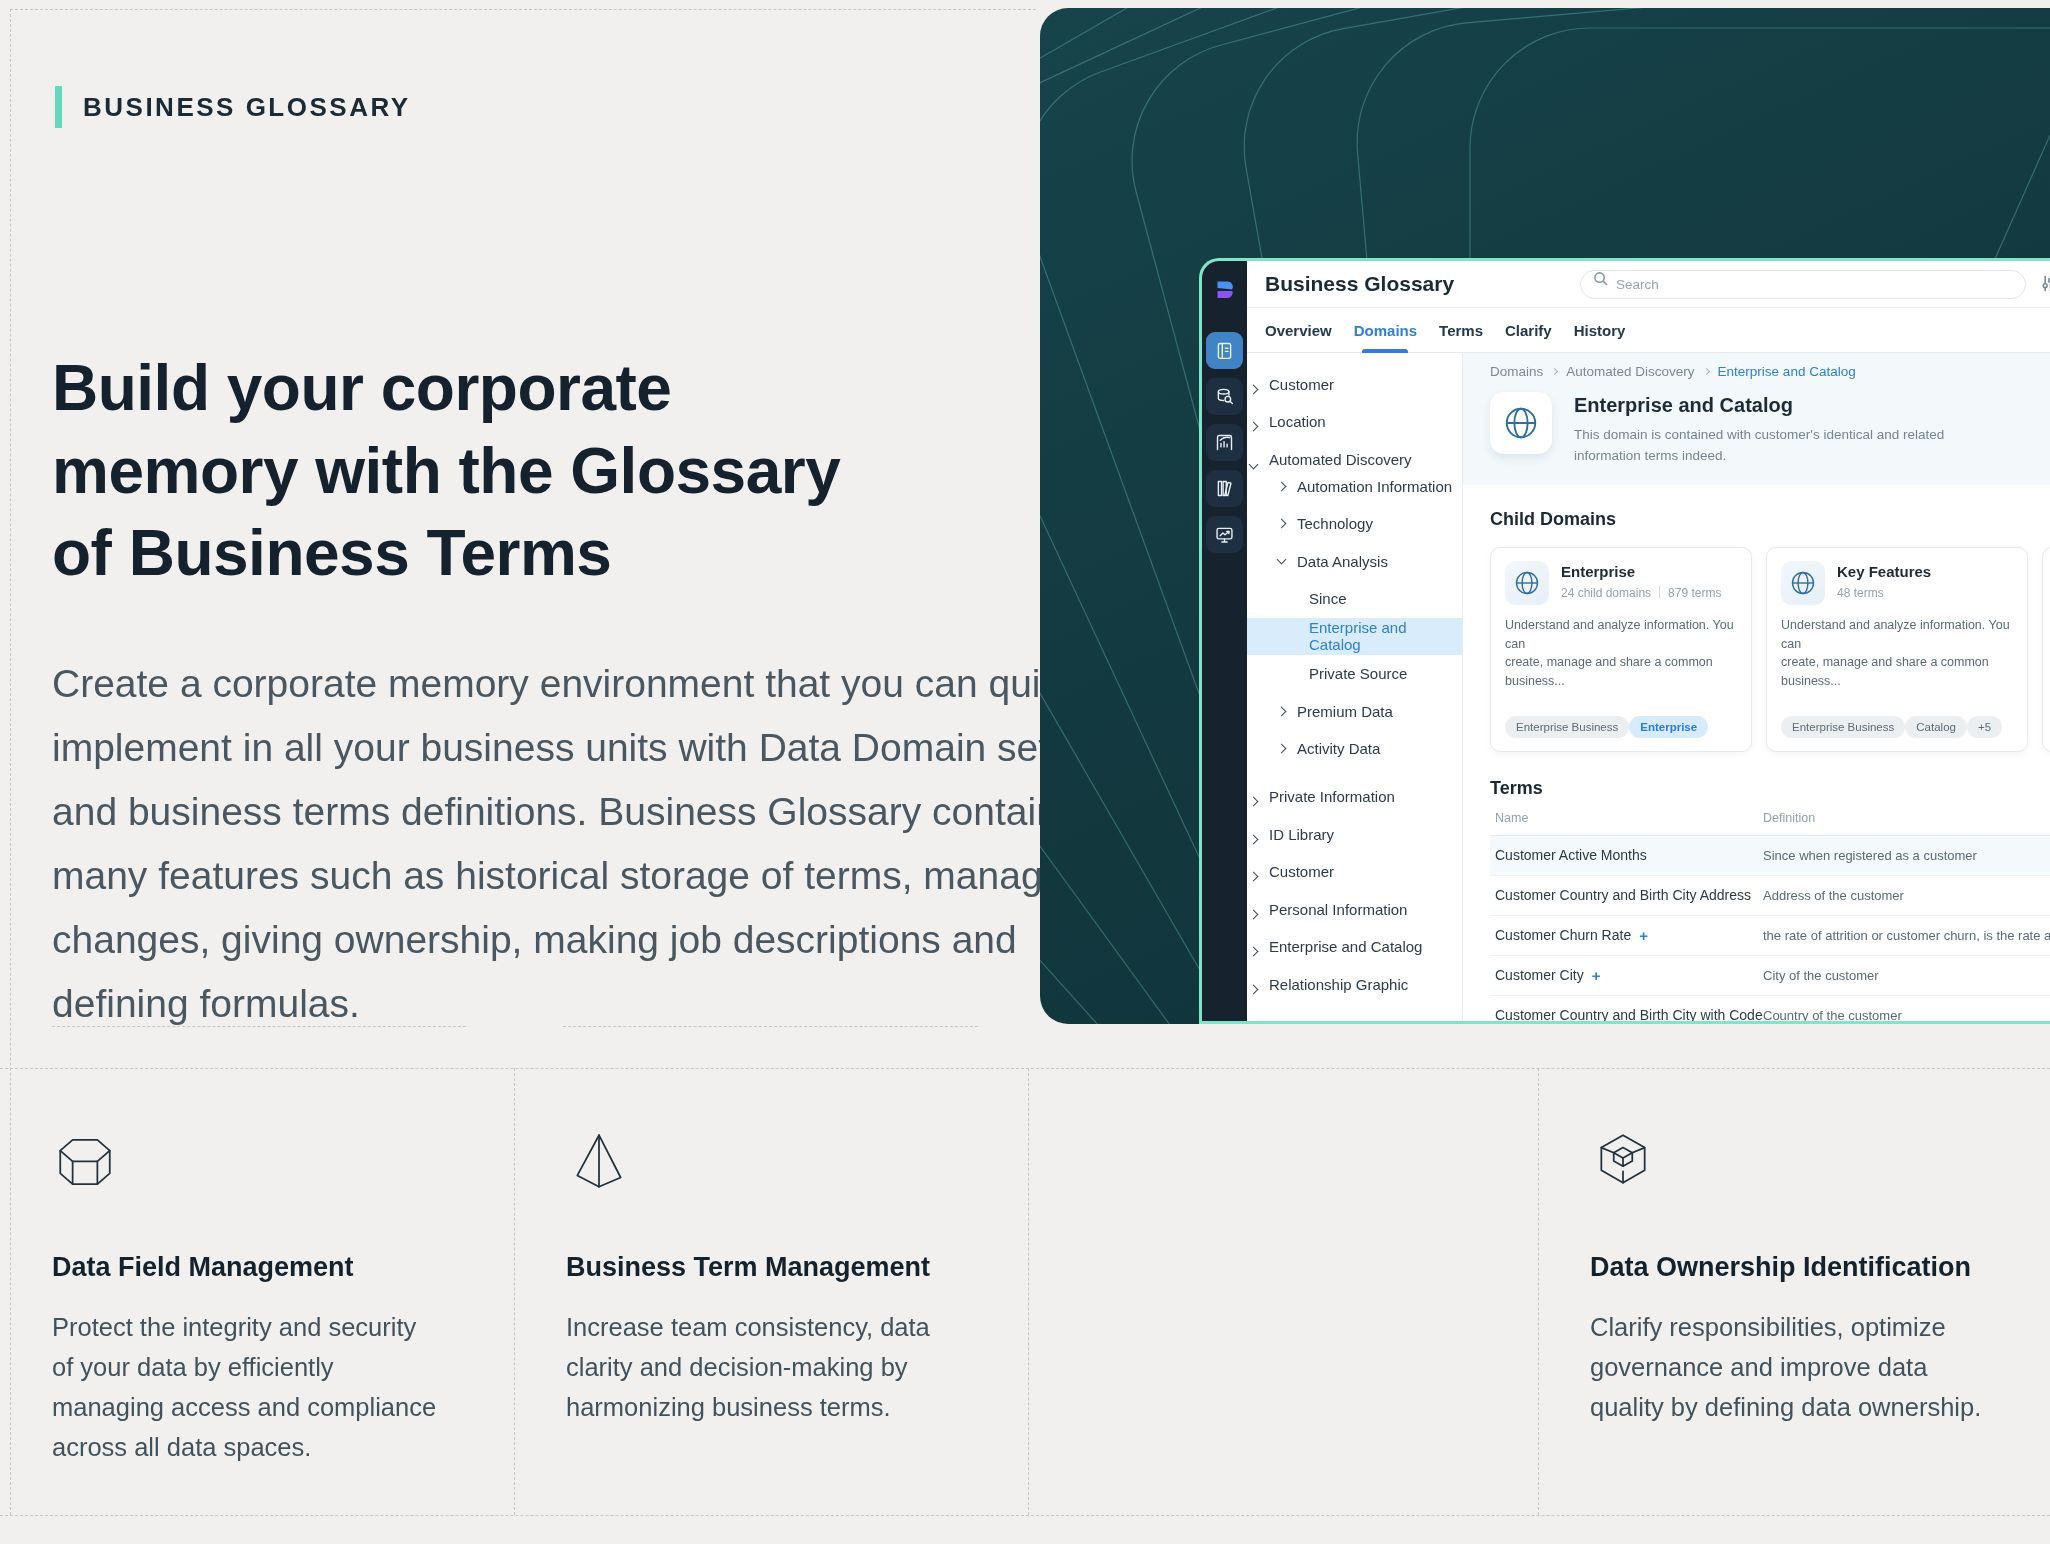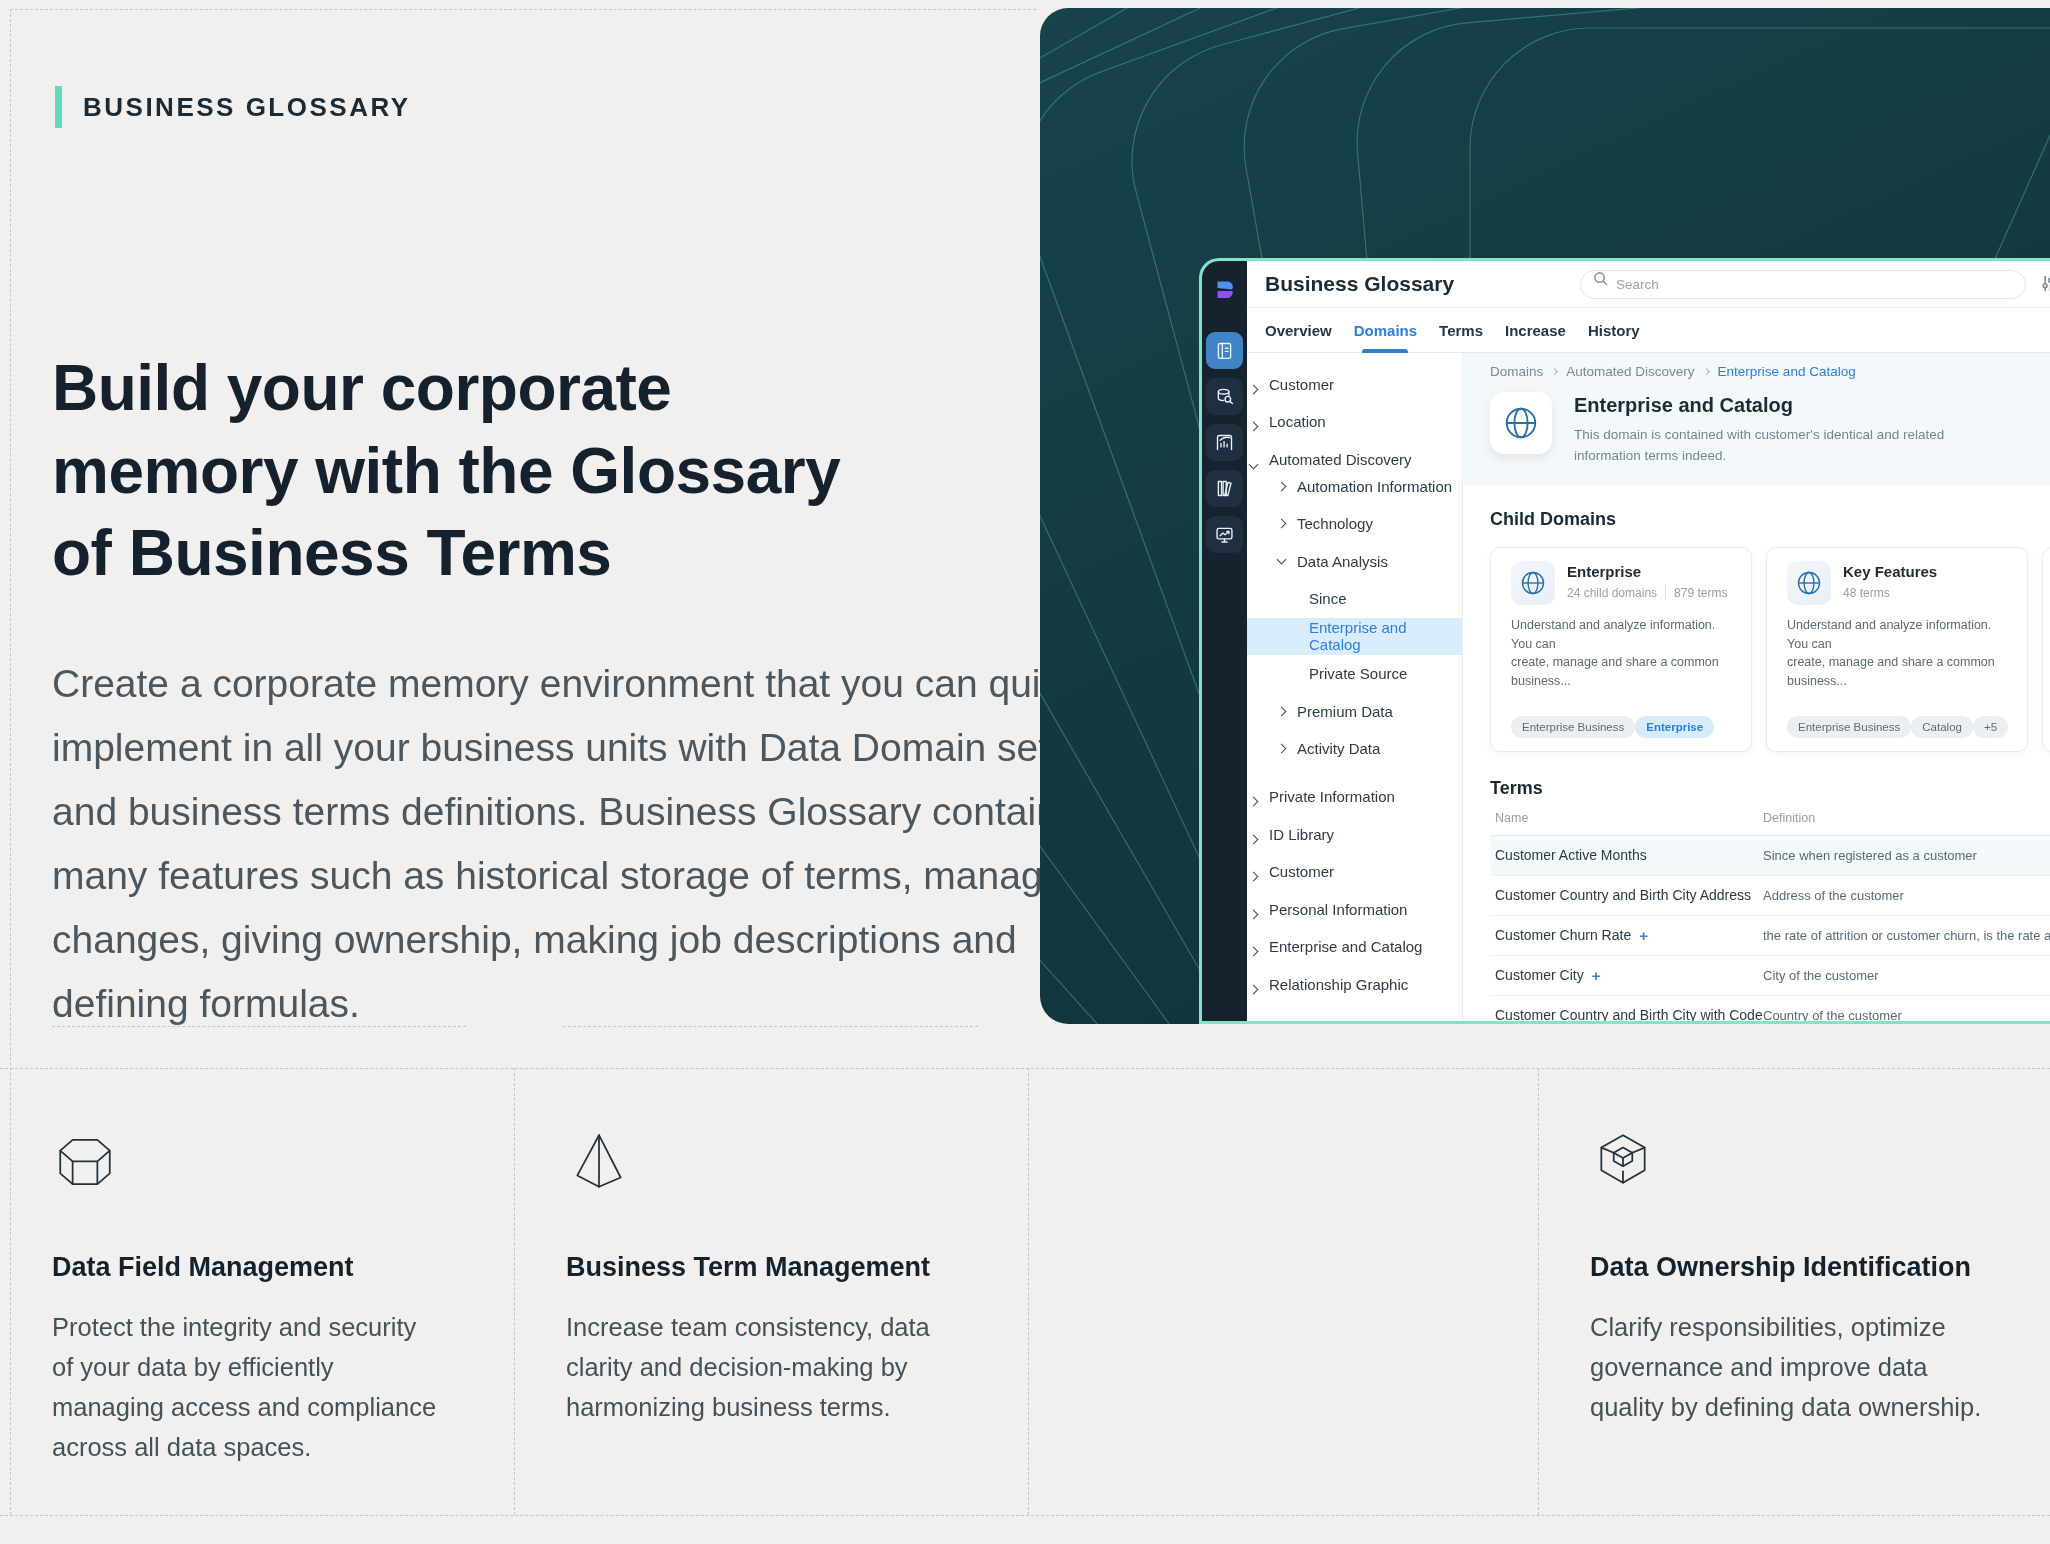--- a/index.html
+++ b/index.html
@@ -80,21 +80,21 @@
     box-shadow:0 4px 10px rgba(30,60,90,.10); display:flex; align-items:center; justify-content:center; }
   .dom-icon svg, .card-icon svg { stroke:#2d6da5; fill:none; stroke-width:2; }
   .dom-text { margin-left:22px; }
   .dom-title { font-size:20px; font-weight:700; color:#1d2b36; margin-top:2px; }
   .dom-desc { margin-top:8px; font-size:13.5px; line-height:1.55; color:#76858f; white-space:pre-line; }
 
   .section-h { font-size:18px; font-weight:700; color:#1b2933; }
   .child-wrap { padding:24px 0 0 27px; }
   .cards { display:flex; gap:14px; margin-top:17px; }
   .card { width:262px; flex:none; background:#fff; border:1px solid #e5eaee; border-radius:10px;
-    padding:13px 20px; box-shadow:0 2px 6px rgba(40,60,80,.05); }
+    padding:13px 14px; box-shadow:0 2px 6px rgba(40,60,80,.05); }
   .card-head { display:flex; }
   .card-icon { width:44px; height:44px; border-radius:10px; flex:none;
     background:linear-gradient(145deg,#f2f7fc,#e7eff7); display:flex; align-items:center; justify-content:center; }
   .card-ht { margin-left:12px; }
   .card-title { font-size:15px; font-weight:700; color:#1d2b36; margin-top:2px; }
   .card-meta { margin-top:6px; font-size:12px; color:#94a1ac; display:flex; gap:8px; }
   .card-meta .mdiv { width:1px; height:12px; background:#d7dde2; }
   .card-desc { margin-top:11px; font-size:12.5px; line-height:1.5; color:#5a6a74; white-space:pre-line; }
   .card-tags { margin-top:25px; display:flex; gap:0; }
   .pill { font-size:11.5px; padding:5px 11px; border-radius:13px; background:#eceff2; color:#5d6b77; white-space:nowrap; }
@@ -256,21 +256,21 @@
                 <circle cx="8" cy="5" r="1.8"></circle>
                 <circle cx="13" cy="9" r="1.8"></circle>
             </svg>
           </div>
         </div>
 
         <div class="win-tabs">
           <div class="tab">Overview</div>
           <div class="tab active">Domains</div>
           <div class="tab">Terms</div>
-          <div class="tab">Increase</div>
+          <div class="tab">Clarify</div>
           <div class="tab">History</div>
         </div>
 
         <div class="win-body">
 
           <div class="tree">
             <div class="titem lv0">
                 <span class="chev right"></span>
                 <span>Customer</span>
               </div>

